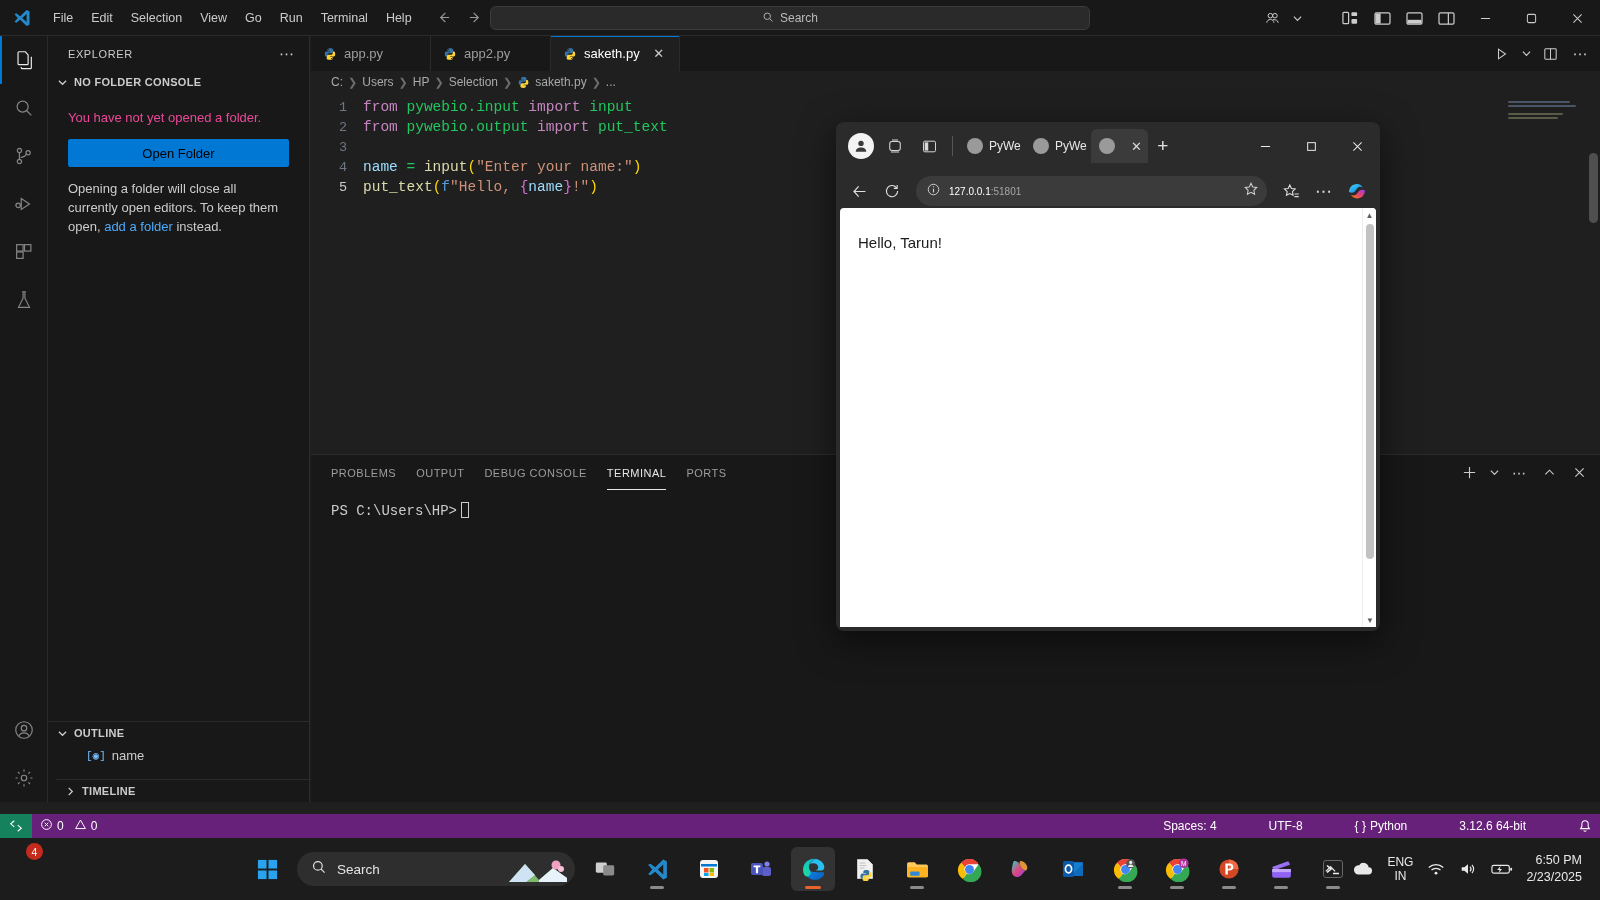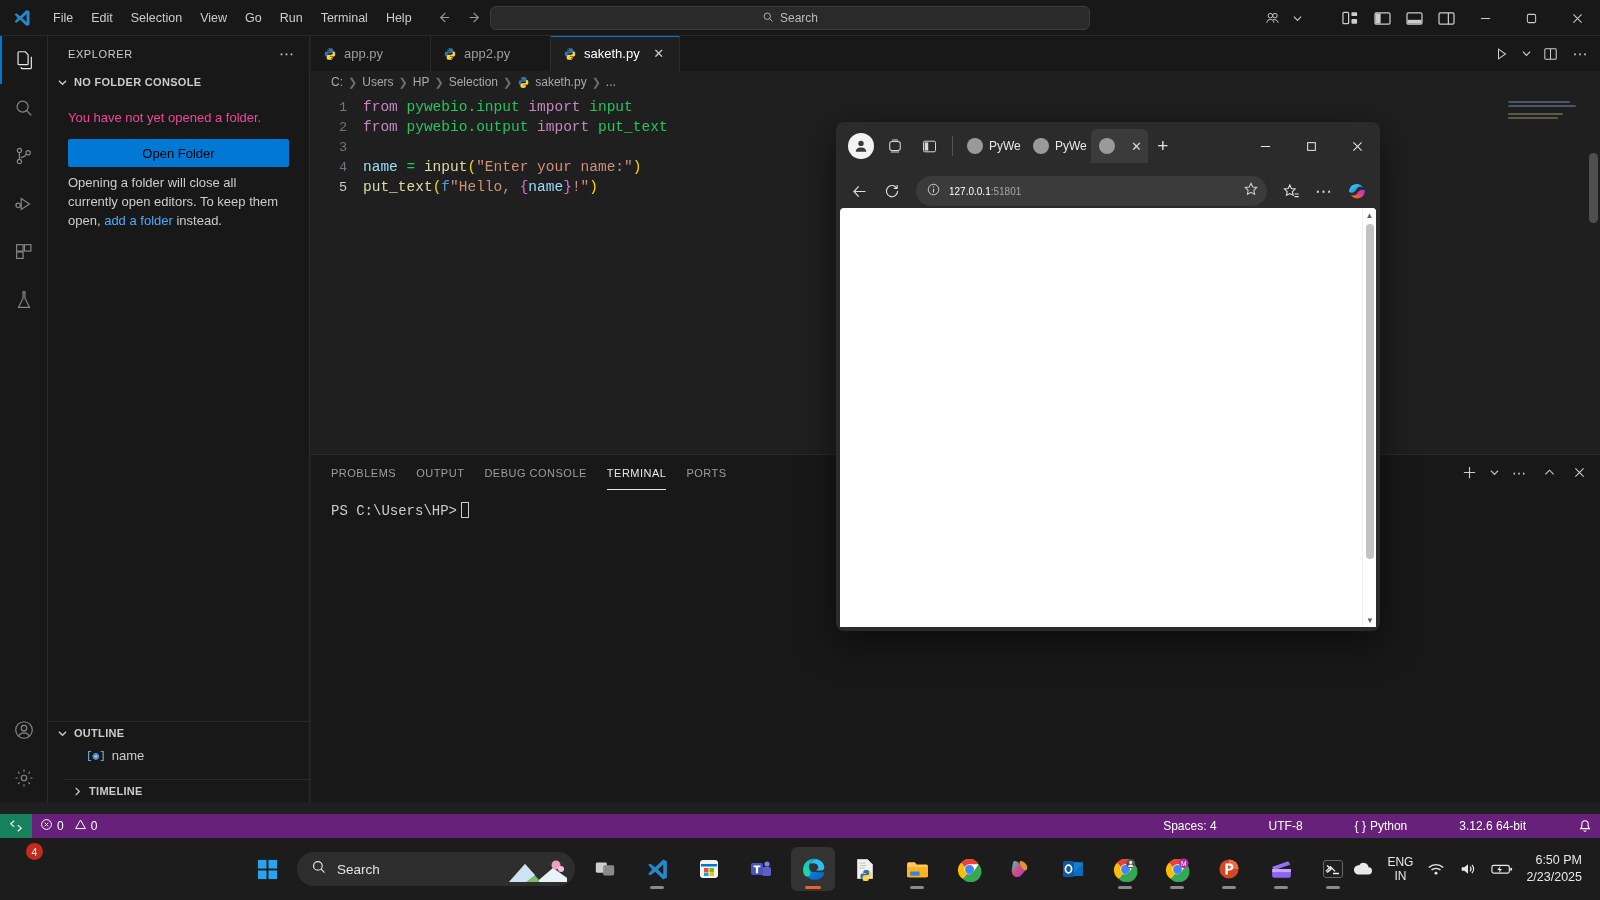--- a/index.html
+++ b/index.html
@@ -68,24 +68,24 @@
     height: 22px; display: flex; align-items: center; gap: 4px; padding-left: 6px;
     color: #cccccc; font-size: 11px; font-weight: bold; letter-spacing: .3px;
   }
   .chev { width: 16px; display: inline-flex; align-items: center; justify-content: center; font-size: 9px; color:#cccccc; }
   .sb-body { padding: 8px 20px 0 20px; }
   .sb-text { color: #ec4899; font-size: 13px; line-height: 19px; margin-bottom: 12px; margin-top: 7px; }
   .open-folder-btn {
     display: block; width: 100%; height: 28px; background: #0078d4; color: #000000;
     border: none; border-radius: 2px; font-size: 13px; font-family: inherit; cursor: pointer;
   }
-  .sb-note { color: #cccccc; font-size: 13px; line-height: 19px; margin-top: 6px; }
+  .sb-note { color: #cccccc; font-size: 13px; line-height: 19px; margin-top: 12px; }
   .sb-link { color: #4daafc; cursor: pointer; }
   .outline-sec { position: absolute; left: 0; bottom: 36px; width: 262px; }
-  .timeline-sec { position: absolute; left: 15px; bottom: 0; width: 262px; margin-top: 47px; }
+  .timeline-sec { position: absolute; left: 8px; bottom: 0; width: 262px; margin-top: 47px; }
   .sec-divider { border-top: 1px solid #2b2b2b; }
   .outline-row { display: flex; align-items: center; gap: 6px; padding-left: 38px; height: 22px; }
   .outline-ico { color: #75beff; font-size: 11px; font-family: "Liberation Mono", monospace; }
   .outline-label { color: #cccccc; font-size: 13px; }
 
   
   .editor { position: absolute; left: 311px; top: 36px; width: 1289px; height: 766px; background: #1f1f1f; }
   .tabsrow { height: 35px; background: #181818; display: flex; align-items: stretch; position: relative; }
   .tab {
     display: flex; align-items: center; gap: 7px; padding: 0 12px; min-width: 120px;
@@ -683,20 +683,21 @@
                 <stop offset="100%" stop-color="#8a3ff0"></stop>
             </linearGradient>
           </defs>
           <path fill="url(#cg1)" d="M4 13c0-4.4 3.4-8 7.8-8 3.1 0 5 1.6 6 3.6-1.6-.9-3-1-4.4-.3-1.7.9-2 2.8-3.6 4.2C8.2 13.9 6 14 4 13z"></path>
           <path fill="url(#cg2)" d="M20 11.4c0 4.4-3.6 8-8 8-3 0-5-1.6-6-3.6 1.7.9 3.1 1 4.5.3 1.7-.9 2-2.8 3.6-4.2 1.6-1.4 3.9-1.5 5.9-.5z"></path>
         </svg>
       </div>
     </div>
 
     <div class="br-content">
+      <div class="page-text">Hello, Tarun!</div>
       <div class="page-scrollbar">
         <div class="ps-arrow">▲</div>
         <div class="ps-thumb"></div>
         <div class="ps-bot">
             <div class="ps-arrow">▼</div>
           </div>
       </div>
     </div>
   </div>
 

